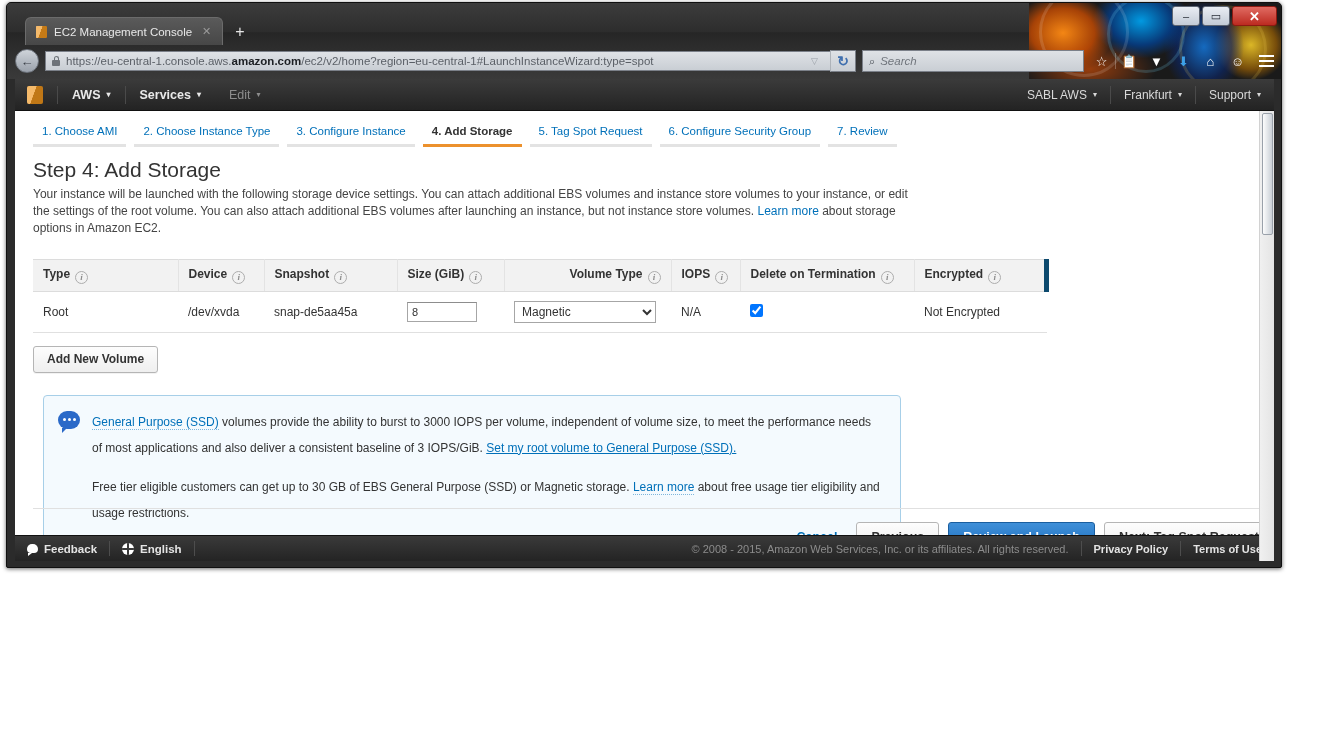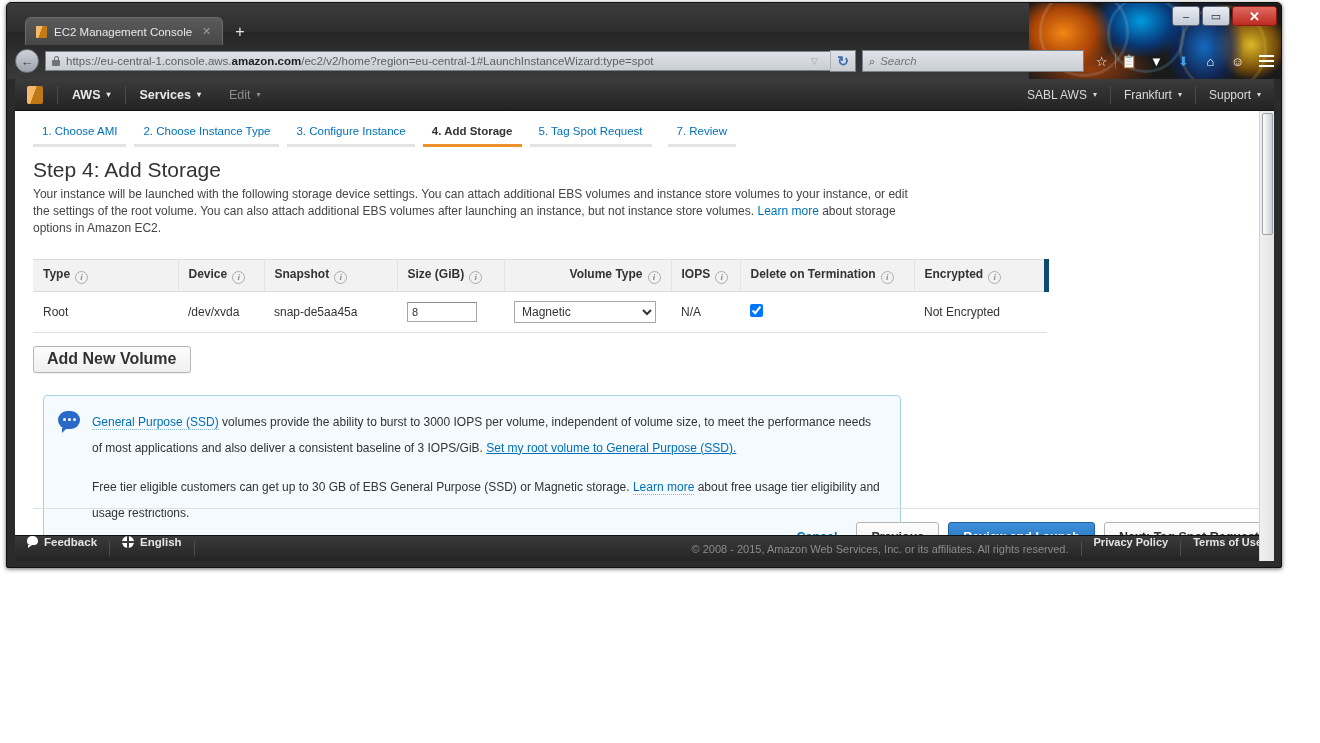--- a/index.html
+++ b/index.html
@@ -220,21 +220,21 @@
     width: 142px; height: 22px; font-size: 12px;
     border: 1px solid #a6a6a6; background: #fff; color: #333;
     font-family: "Liberation Sans", sans-serif; padding-left: 3px;
   }
   input.dot-check { width: 13px; height: 13px; margin: 0; }
 
   #add-new-volume-button {
     margin: 13px 0 0 18px;
     display: inline-flex; align-items: center; justify-content: center;
     height: 27px; padding: 0 13px;
-    font-size: 16px; font-weight: bold; color: #333;
+    font-size: 12px; font-weight: bold; color: #333;
     background: linear-gradient(#fdfdfd, #efefef);
     border: 1px solid #b5b5b5; border-radius: 3px;
     box-shadow: 0 1px 0 rgba(0,0,0,.05);
   }
 
   
   #info-callout {
     margin: 22px 0 0 28px; width: 858px;
     background: #f4fafe; border: 1px solid #a7cfe8; border-radius: 4px;
     padding: 13px 16px 15px 14px;
@@ -279,21 +279,21 @@
   }
 
   
   #aws-footer {
     position: absolute; left: 0; right: 0; bottom: 0; height: 26px;
     background: linear-gradient(#3a3a3a, #242424);
     display: flex; align-items: center;
     font-size: 11.5px; color: #cfcfcf;
     border-top: 1px solid #111;
   }
-  .foot-item { display: flex; gap: 6px; padding: 0 12px; height: 26px; font-weight: bold; color: #e4e4e4; }
+  .foot-item { display: flex; align-items: center; gap: 6px; padding: 0 12px; height: 26px; font-weight: bold; color: #e4e4e4; }
   .foot-sep { width: 1px; height: 15px; background: #4d4d4d; }
   #feedback-icon { width: 11px; height: 9px; background: #fff; border-radius: 5px 5px 4px 4px; position: relative; }
   #feedback-icon::after { content: ""; position: absolute; left: 1px; bottom: -3px; border-left: 4px solid #fff; border-bottom: 3px solid transparent; }
   #globe-icon { width: 12px; height: 12px; border-radius: 50%; background: #fff; position: relative; overflow: hidden; }
   #globe-icon::before { content: ""; position: absolute; left: 5px; top: 0; width: 2px; height: 12px; background: #3a3a3a; }
   #globe-icon::after { content: ""; position: absolute; left: 0; top: 5px; width: 12px; height: 2px; background: #3a3a3a; }
   #copyright-text { margin-left: auto; padding-right: 12px; color: #8c8c8c; font-size: 11px; }
   #footer-links { display: flex; align-items: center; }
   #footer-links .foot-item { font-size: 11px; }
 
@@ -413,20 +413,21 @@
         <div class="wizard-tab">1. Choose AMI</div>
         <div class="tab-gap"></div>
         <div class="wizard-tab">2. Choose Instance Type</div>
         <div class="tab-gap"></div>
         <div class="wizard-tab">3. Configure Instance</div>
         <div class="tab-gap"></div>
         <div class="wizard-tab active">4. Add Storage</div>
         <div class="tab-gap"></div>
         <div class="wizard-tab">5. Tag Spot Request</div>
         <div class="tab-gap"></div>
+        <div class="wizard-tab">6. Configure Security Group</div>
         <div class="tab-gap"></div>
         <div class="wizard-tab">7. Review</div>
       </div>
 
       <h1 id="page-title">Step 4: Add Storage</h1>
 
       <div id="intro-paragraph"><span>Your instance will be launched with the following storage device settings. You can attach additional EBS volumes and instance store volumes to your instance, or edit the settings of the root volume. You can also attach additional EBS volumes after launching an instance, but not instance store volumes. </span><a class="link" href="#">Learn more</a><span> about storage options in Amazon EC2.</span></div>
 
       <div id="storage-table">
         <table>

